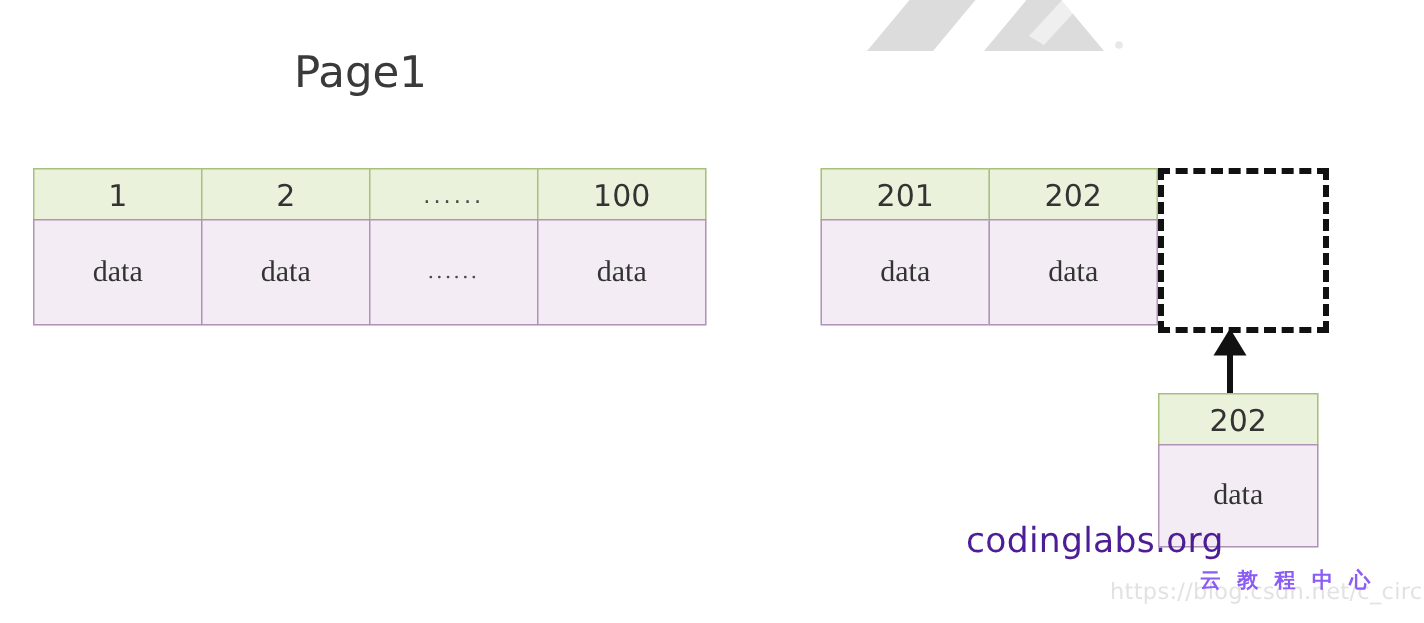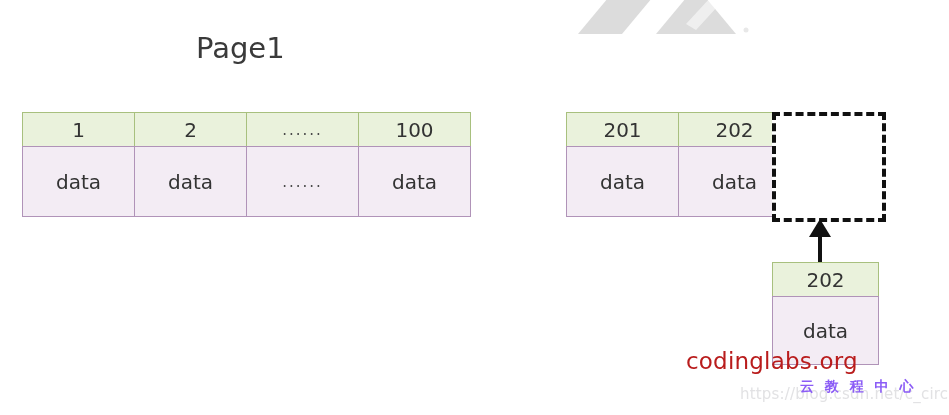--- a/index.html
+++ b/index.html
@@ -23,25 +23,25 @@
   .wm-chevrons {
     position: absolute;
     left: 560px;
     top: -6px;
     width: 200px;
     height: 44px;
     pointer-events: none;
   }
   .wm-codinglabs {
     position: absolute;
-    left: 686px;
+    left: 644px;
     top: 348px;
     font-size: 23px;
     letter-spacing: 0.2px;
-    color: #b91c1c;
+    color: #4c1d95;
     font-family: "DejaVu Sans", "Liberation Sans", sans-serif;
     white-space: nowrap;
   }
   .wm-cn {
     position: absolute;
     left: 800px;
     top: 378px;
     font-size: 14px;
     font-weight: bold;
     letter-spacing: 3px;
@@ -95,30 +95,31 @@
     height: 35px;
     margin-right: -1px;
   }
   .cell-key:last-child { margin-right: 0; }
   .cell-val {
     background: #f3ecf4;
     border: 1px solid #b093b8;
     height: 71px;
     margin-right: -1px;
     margin-top: -1px;
+    font-family: Liberation Serif, serif;
   }
   .cell-val:last-child { margin-right: 0; }
   .ellip { letter-spacing: 2px; font-size: 15px; color: #4a4a4a; }
 
   
   #table-page1 { left: 22px; top: 112px; }
   #table-page1 .cell { width: 113px; }
 
   
-  #table-page2 { left: 566px; top: 112px; border-radius: 16px; }
+  #table-page2 { left: 547px; top: 112px; border-radius: 16px; }
   #table-page2 .cell { width: 113px; }
 
   
   #table-record { left: 772px; top: 262px; }
   #table-record .cell { width: 107px; }
   #table-record .cell-val { height: 69px; }
 
   
   .dashed-slot {
     position: absolute;

